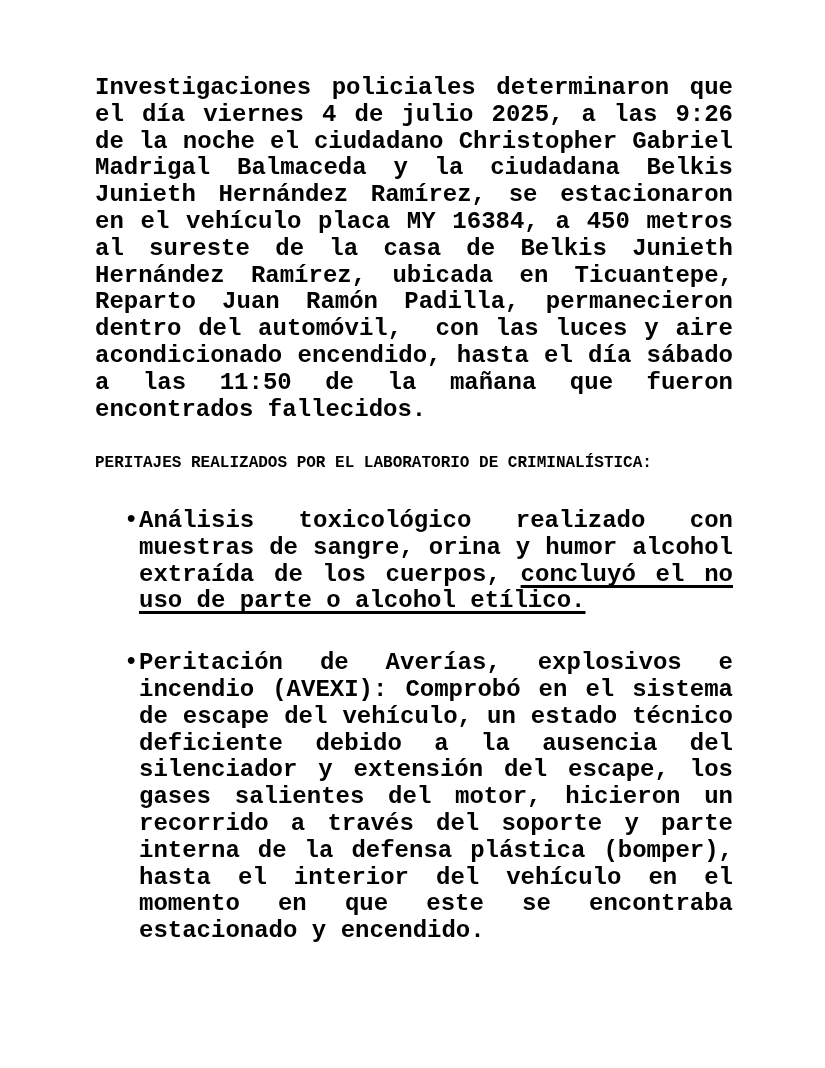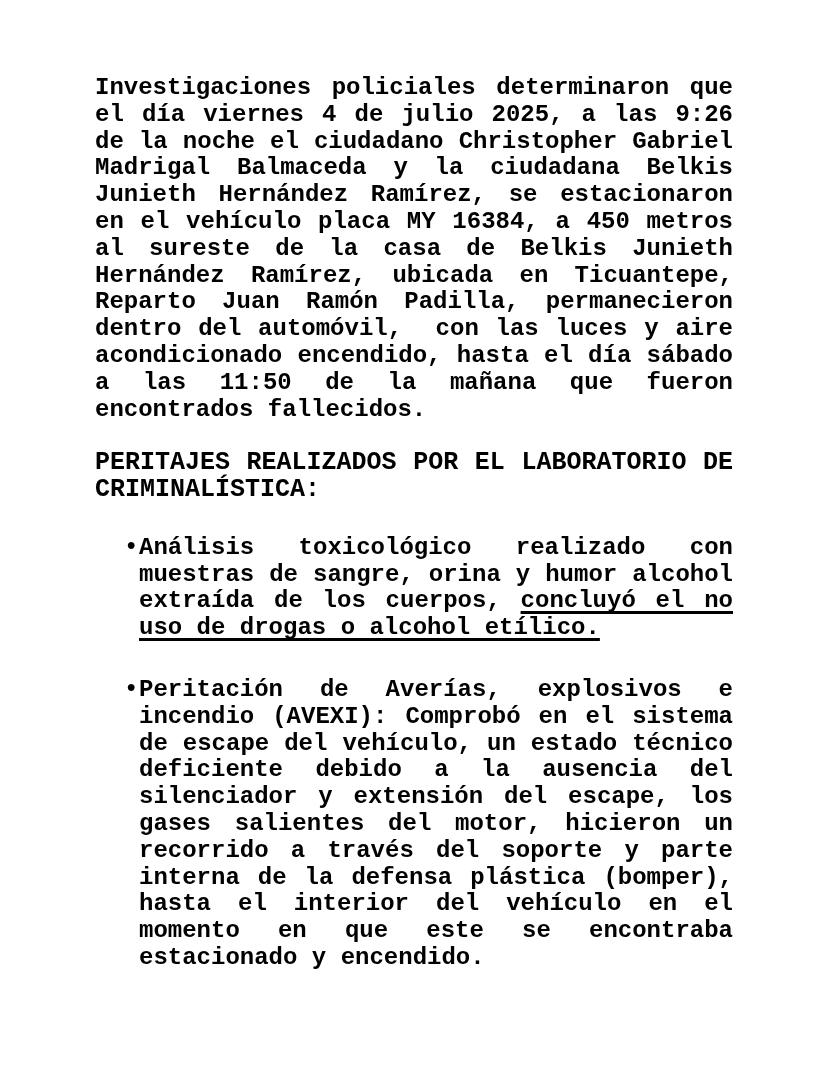--- a/index.html
+++ b/index.html
@@ -20,21 +20,21 @@
     font-weight: bold;
     font-size: 24px;
     line-height: 26.8px;
     text-align: justify;
   }
   .para {
     margin: 0;
   }
   .heading {
     margin: 26.8px 0 0 0;
-    font-size: 25px;
+    font-size: 16px;
     font-weight: bold;
     text-align: justify;
   }
   ul.findings {
     list-style: none;
     margin: 31px 0 0 0;
     padding: 0 0 0 44px;
   }
   li.item {
     position: relative;
@@ -59,19 +59,19 @@
 <body>
 
 <main class="page">
 
   <p class="para">Investigaciones policiales determinaron que el día viernes 4 de julio 2025, a las 9:26 de la noche el ciudadano Christopher Gabriel Madrigal Balmaceda y la ciudadana Belkis Junieth Hernández Ramírez, se estacionaron en el vehículo placa MY 16384, a 450 metros al sureste de la casa de Belkis Junieth Hernández Ramírez, ubicada en Ticuantepe, Reparto Juan Ramón Padilla, permanecieron dentro del automóvil,&nbsp; con las luces y aire acondicionado encendido, hasta el día sábado a las 11:50 de la mañana que fueron encontrados fallecidos.</p>
 
   <h2 class="heading">PERITAJES REALIZADOS POR EL LABORATORIO DE CRIMINALÍSTICA:</h2>
 
   <ul class="findings">
 
-    <li class="item"><span class="marker">•</span><span>Análisis toxicológico realizado con muestras de sangre, orina y humor alcohol extraída de los cuerpos, </span><span class="underlined">concluyó el no uso de drogas o alcohol etílico.</span></li>
+    <li class="item"><span class="marker">•</span><span>Análisis toxicológico realizado con muestras de sangre, orina y humor alcohol extraída de los cuerpos, </span><span class="underlined">concluyó el no uso de parte o alcohol etílico.</span></li>
 
     <li class="item"><span class="marker">•</span><span>Peritación de Averías, explosivos e incendio (AVEXI): Comprobó en el sistema de escape del vehículo, un estado técnico deficiente debido a la ausencia del silenciador y extensión del escape, los gases salientes del motor, hicieron un recorrido a través del soporte y parte interna de la defensa plástica (bomper), hasta el interior del vehículo en el momento en que este se encontraba estacionado y encendido.</span></li>
 
   </ul>
 
 </main>
 
 </body></html>

